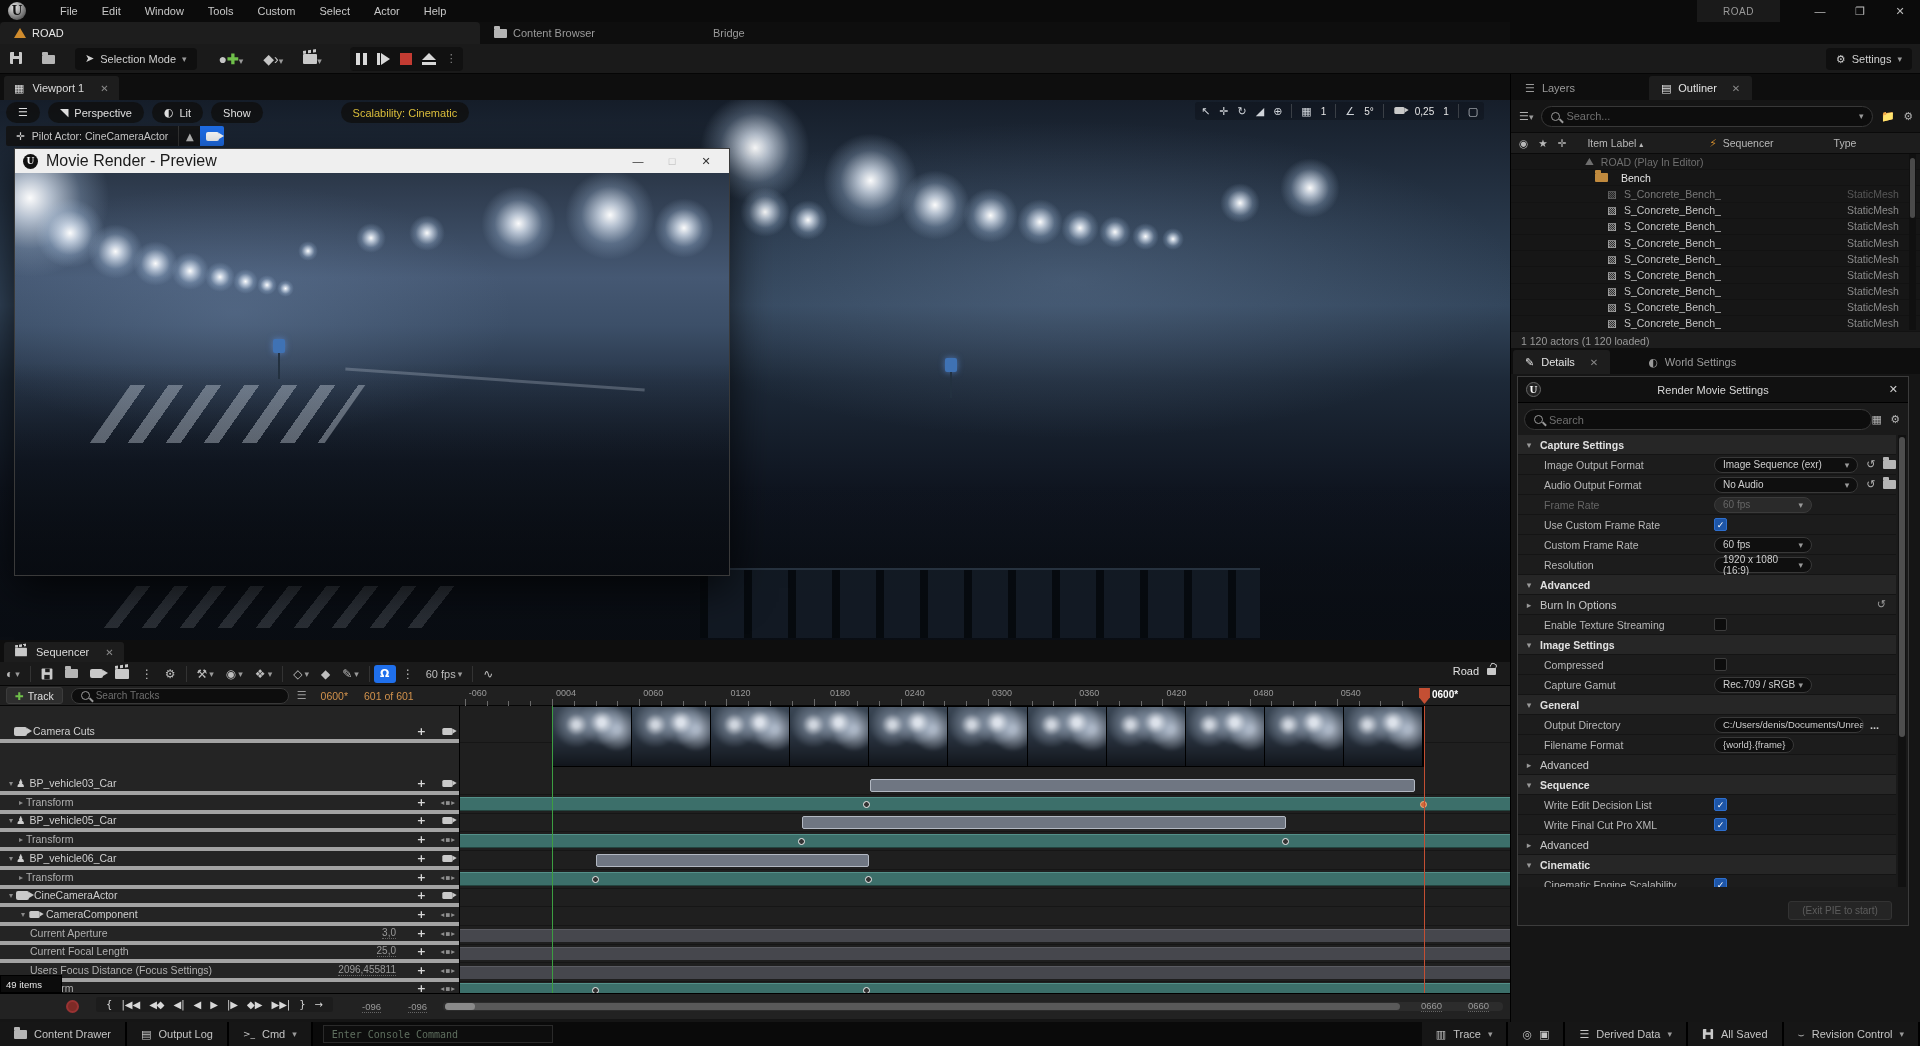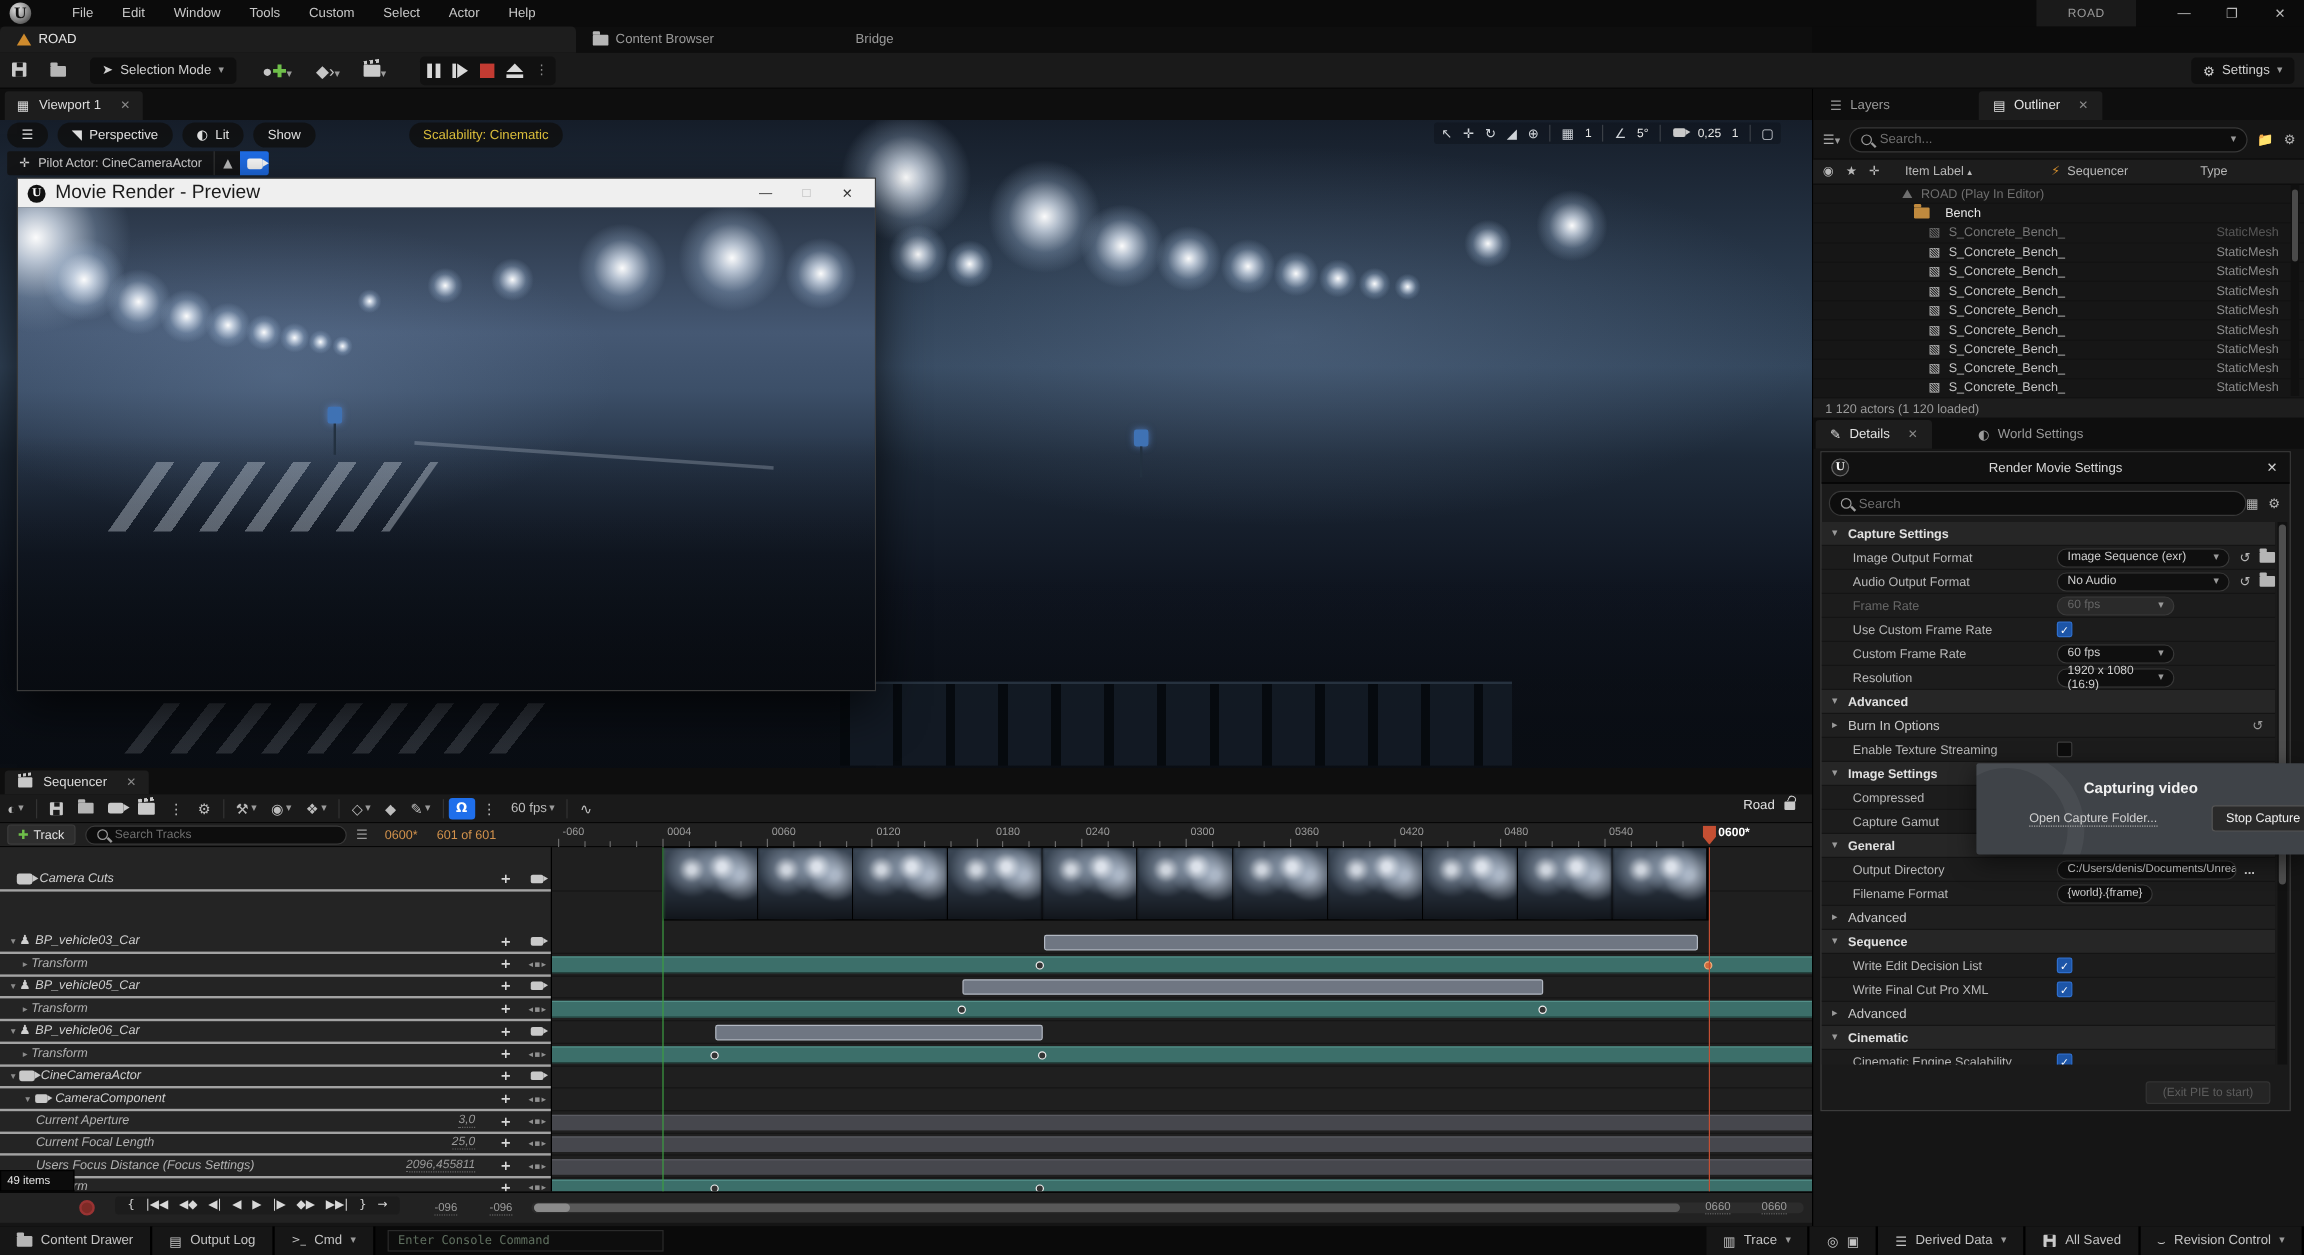--- a/index.html
+++ b/index.html
@@ -151,21 +151,21 @@
   #seq-road { position:absolute; right:14px; top:3px; display:flex; align-items:center; gap:6px; color:#e0e0e0; font-size:11px; }
   .ic-lock { position:relative; width:9px; height:7px; background:#c9c9c9; border-radius:1px; display:inline-block; margin-left:2px; }
   .ic-lock:before { content:""; position:absolute; left:3px; top:-5px; width:5px; height:5px; border:1.5px solid #c9c9c9; border-bottom:none; border-radius:4px 4px 0 0; transform:rotate(24deg); }
   #seq-header { position:absolute; left:0; top:46px; width:1510px; height:20px; background:#202020; display:flex; align-items:center; border-bottom:1px solid #060606; }
   #btn-track { background:#2e2e2e; border:1px solid #3c3c3c; border-radius:3px; height:17px; display:flex; align-items:center; gap:4px; padding:0 8px; margin-left:6px; color:#e0e0e0; font-size:10.5px; }
   .plus-g { color:#6fbf4a; font-weight:bold; }
   #seq-search { width:218px; height:16px; border-radius:9px; margin-left:8px; }
   .orange { color:#d2924c; }
   #seq-body { position:absolute; left:0; top:66px; width:1510px; height:287px; background:#1f1f1f; }
   #track-list { position:absolute; left:0; top:0; width:460px; height:287px; background:#242424; border-right:1px solid #000; overflow:hidden; }
-  .trk-row { position:absolute; left:0; width:460px; height:18.7px; display:flex; align-items:center; border-bottom:2px solid #a3a3a3; color:#cfcfcf; font-size:10.5px;font-style:italic; }
+  .trk-row { position:absolute; left:0; width:460px; height:18.7px; display:flex; align-items:center; border-bottom:4px solid #a3a3a3; color:#cfcfcf; font-size:10.5px; }
   .trk-row .exp { width:10px; color:#8a8a8a; font-size:8px; text-align:center; }
   .trk-row .plusbox { position:absolute; right:34px; color:#d8d8d8; font-size:11px; }
   .trk-row .navkeys { position:absolute; right:4px; color:#8f8f8f; font-size:7.5px; letter-spacing:1px; }
   .trk-row .camico { position:absolute; right:6px; }
   .trk-row .tval { position:absolute; right:64px; color:#9a9a9a; font-size:10px; border-bottom:1px dotted #666; }
   #timeline { position:absolute; left:460px; top:0; width:1050px; height:287px; overflow:hidden; }
   .tl-rowbg { position:absolute; left:0; width:1050px; height:18.7px; border-bottom:1px solid #161616; }
   .sec-gray { position:absolute; height:13px; background:rgba(126,134,148,.85); border:1px solid #b2b8c2; border-radius:2px; }
   .lane-teal { position:absolute; left:0; width:1050px; height:14px; background:#3c6f6a; border-top:1px solid #549089; border-bottom:1px solid #24443f; }
   .lane-gray { position:absolute; left:0; width:1050px; height:13px; background:#46474d; border-top:1px solid #5a5b61; }
@@ -636,26 +636,20 @@
             <span class="lbl">Cinematic Engine Scalability</span>
             <div class="chk on">✓</div>
           </div>
         </div>
       <div id="rms-scroll">
           <i></i>
         </div>
       <div id="exit-pie">(Exit PIE to start)</div>
     </div>
 
-    <div id="cap-overlay">
-      <div class="ring"></div>
-      <div id="cap-title">Capturing video</div>
-      <div id="cap-link">Open Capture Folder...</div>
-      <div id="cap-stop">Stop Capture</div>
-    </div>
   </div>
 
   <div id="seq">
     <div id="seq-tabstrip">
       <div class="panel-tab" style="height:20px">
         <span class="ic-clap" style="transform:scale(.85)"></span>
         <span>Sequencer</span>
         <span class="tab-x g">✕</span>
       </div>
     </div>

